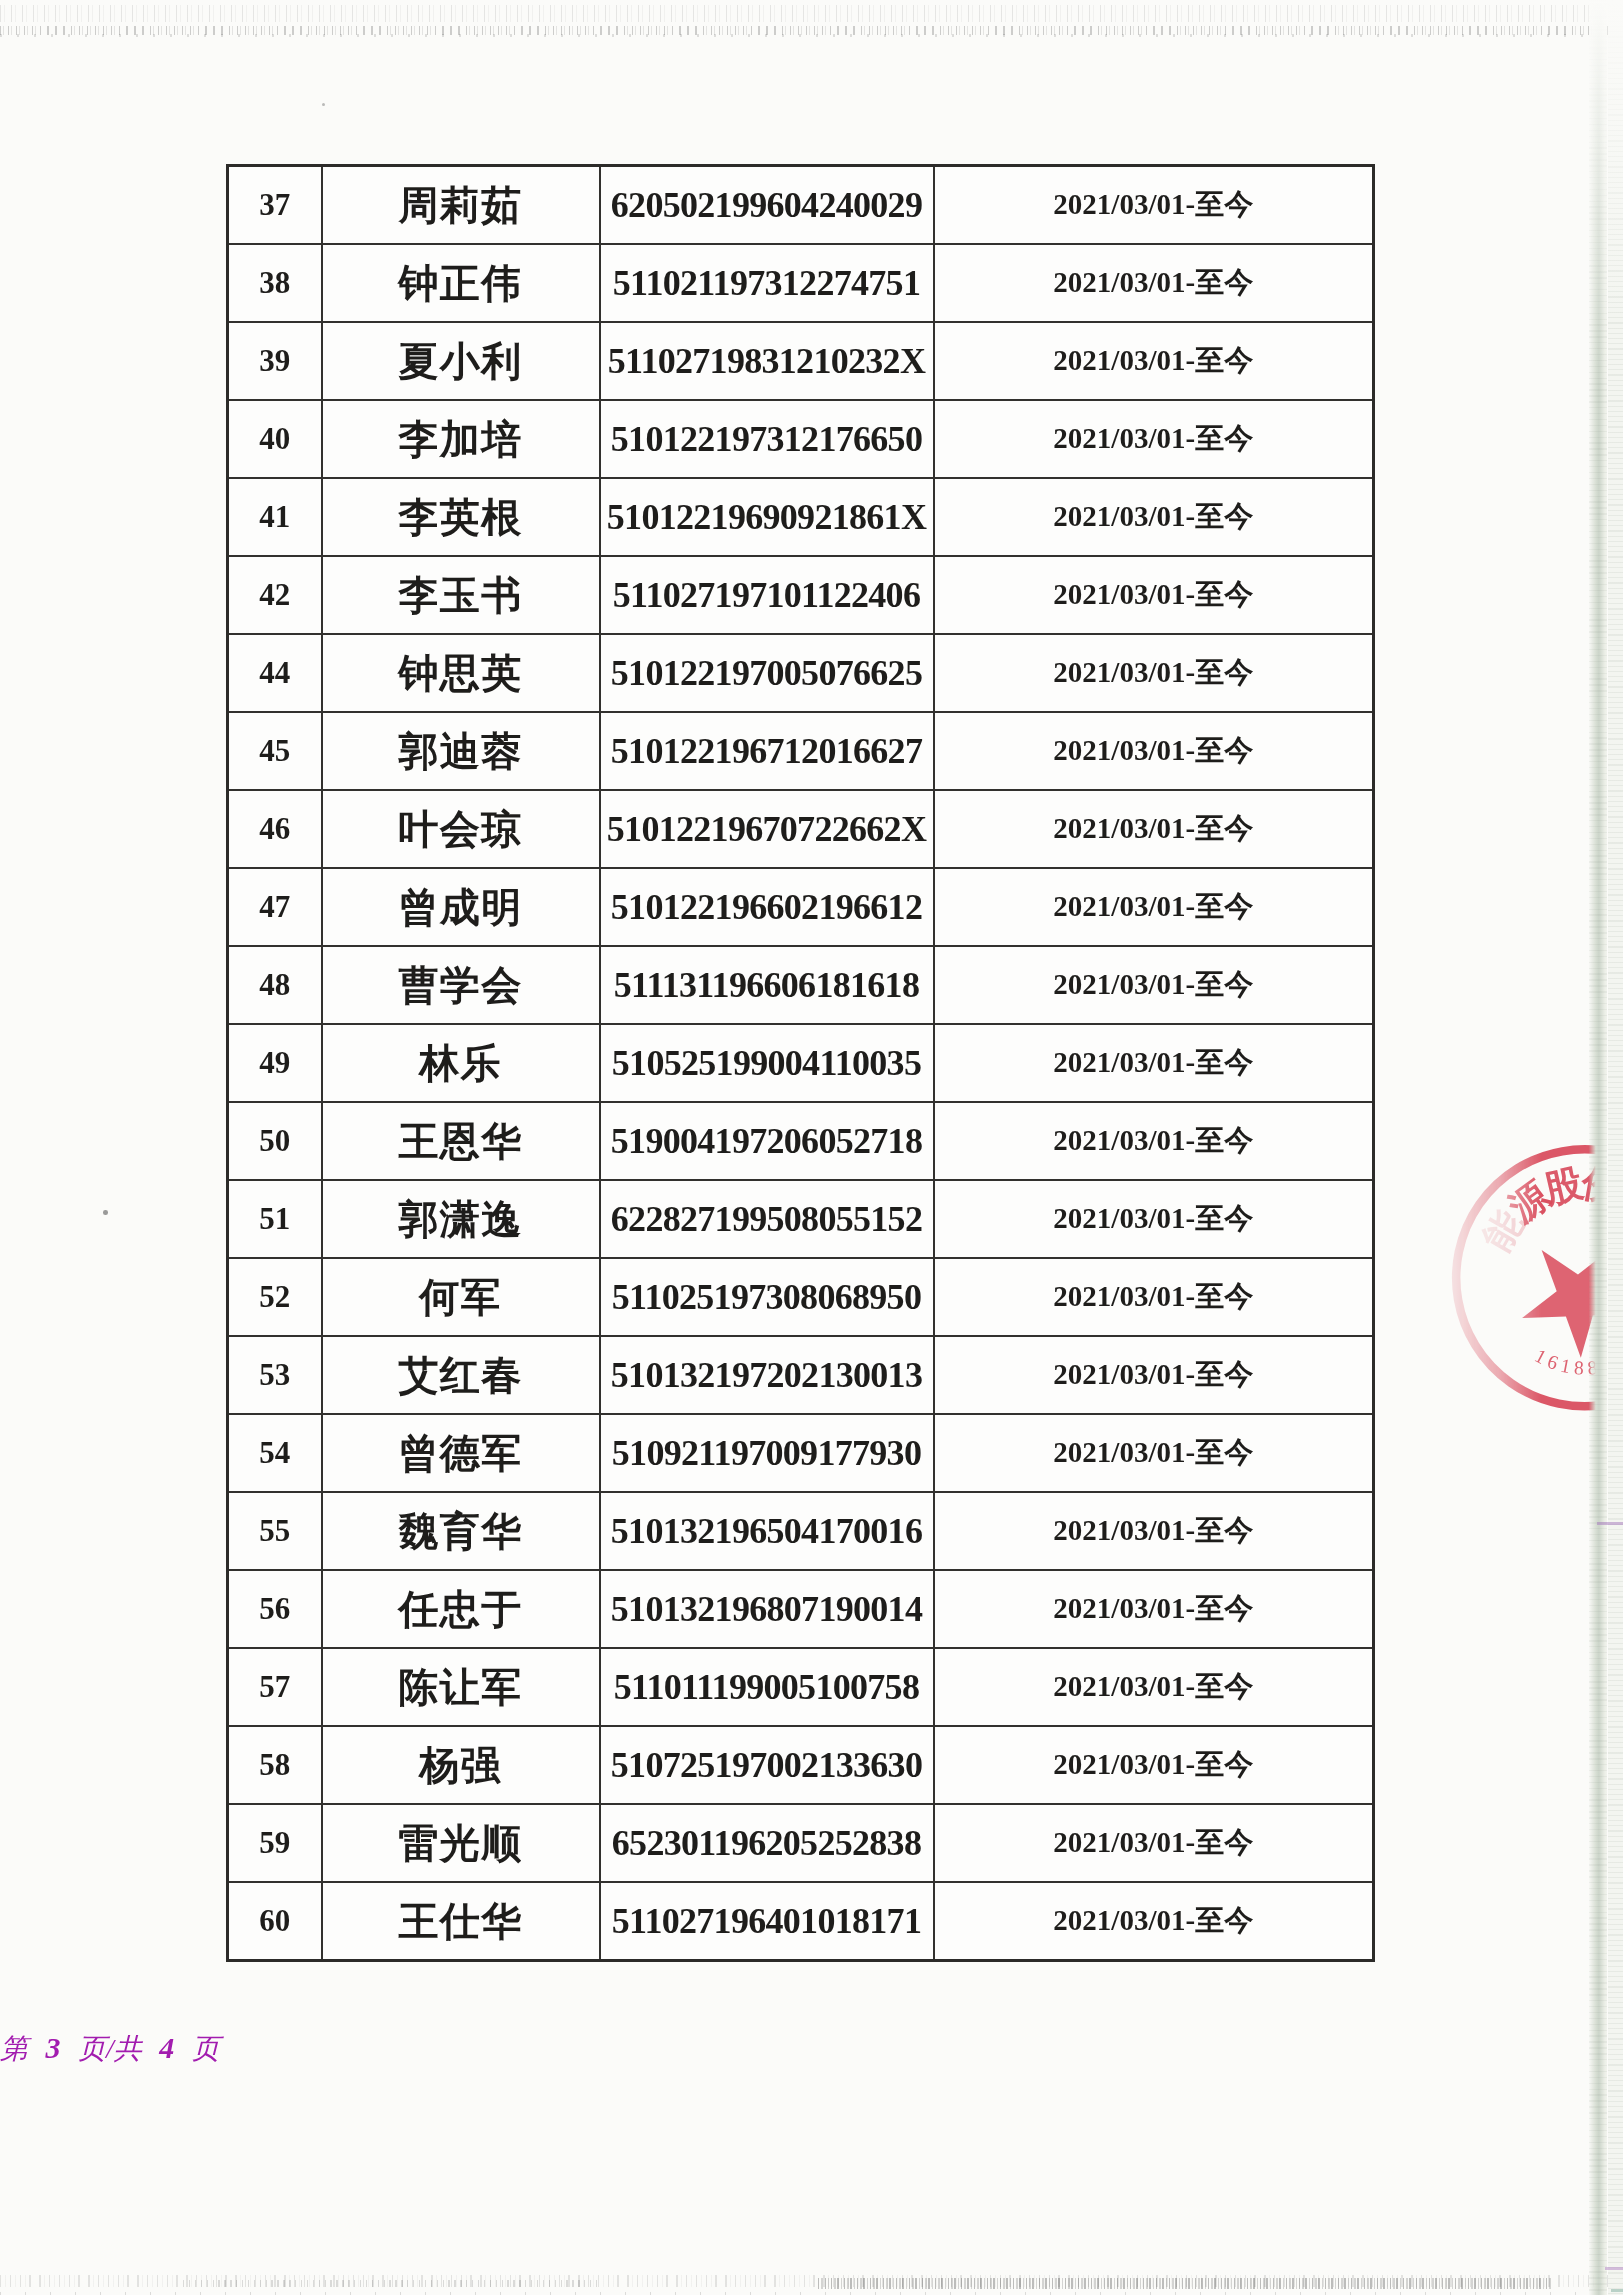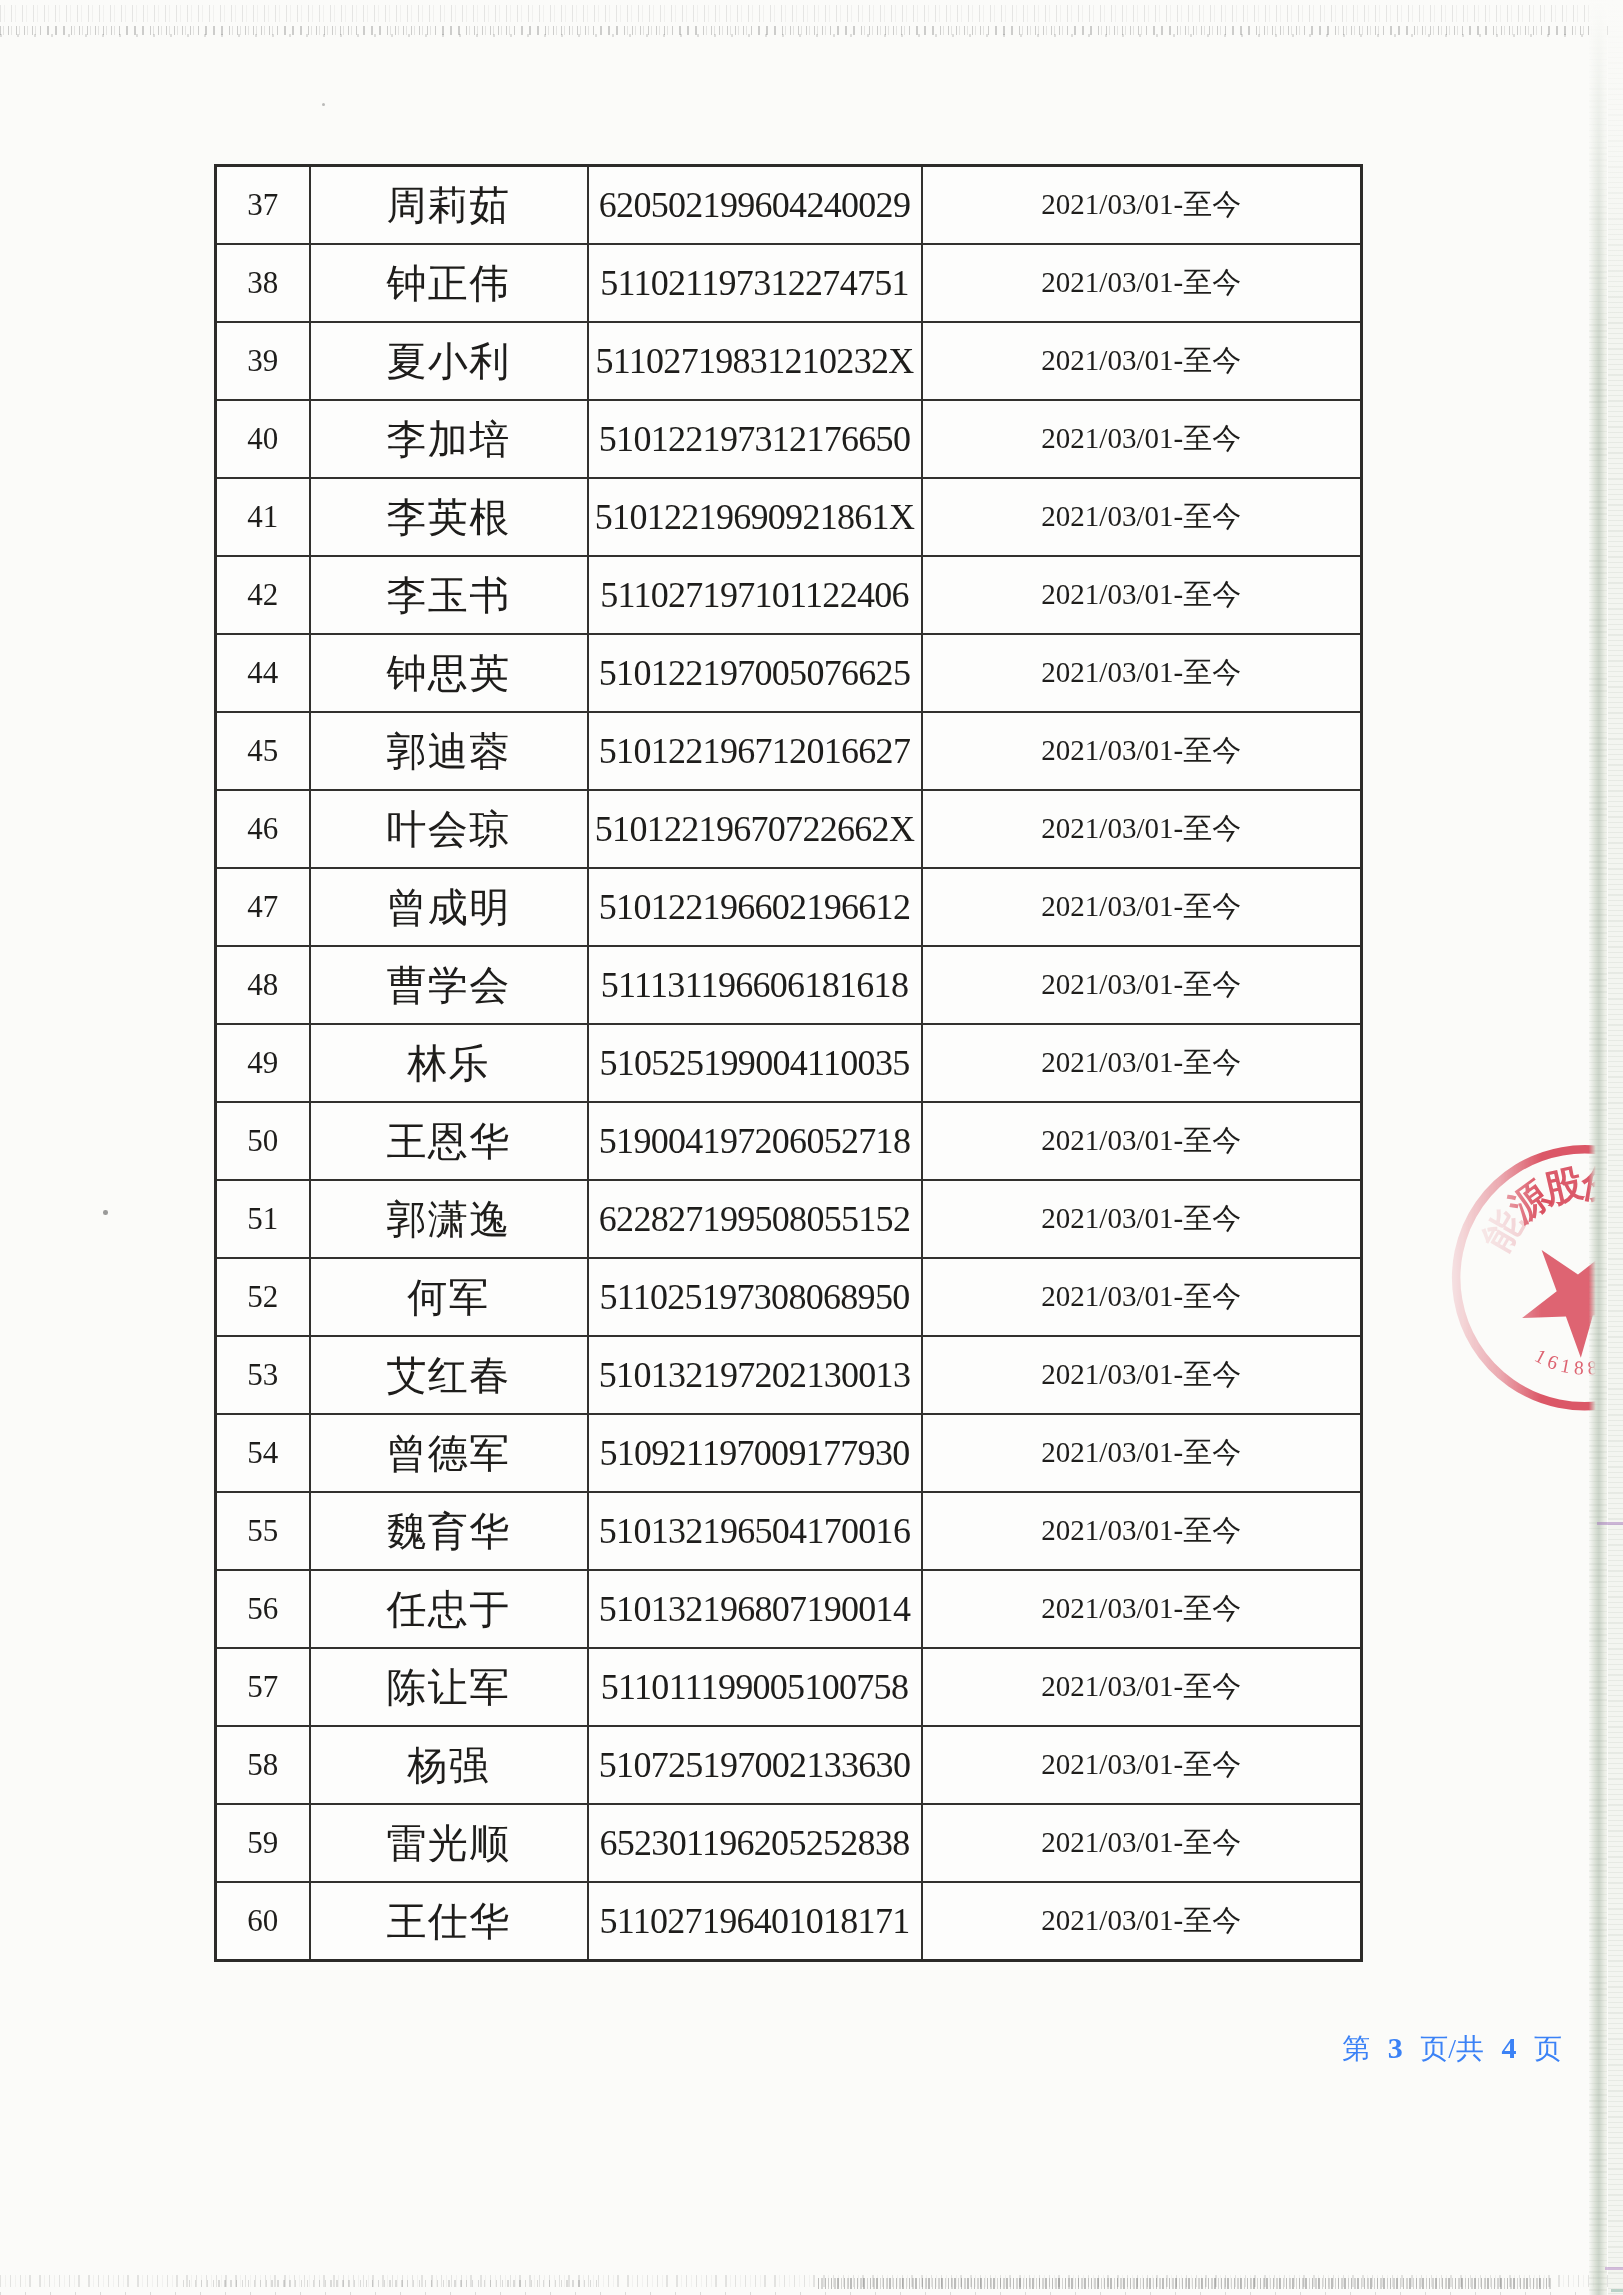--- a/index.html
+++ b/index.html
@@ -46,41 +46,42 @@
       linear-gradient(to bottom,rgba(251,251,249,1) 0%,rgba(251,251,249,0) 14%),
       repeating-linear-gradient(to bottom,rgba(120,135,120,.10) 0 1.3px,transparent 1.3px 5.2px),
       #f3f5f0;}
   .tick{position:absolute;pointer-events:none;z-index:6;}
   .tick-1{left:1597px;top:1522px;width:26px;height:2.6px;background:#a97fc0;opacity:.55;}
   .tick-2{left:1605px;top:2267px;width:18.3px;height:2.6px;background:#b184c4;opacity:.5;}
   .tick-3{left:1611px;top:2289px;width:11.8px;height:2.6px;background:#7fae9e;opacity:.5;}
 
   
   table.roster{
-    position:absolute;left:214px;top:164px;
+    position:absolute;left:226px;top:164px;
     width:1145px;
     border-collapse:collapse;table-layout:fixed;
     border:3.3px solid #2c2b29;
     background:#fdfdfc;
+    font-weight:bold;
   }
   table.roster td{
     border:2px solid #32312e;
     text-align:center;vertical-align:middle;
     padding:0;height:76px;
     overflow:hidden;white-space:nowrap;
   }
   td.c-no{font-size:31px;}
   td.c-name{font-size:40px;letter-spacing:1.3px;}
   td.c-id{font-size:36px;letter-spacing:-0.7px;}
   td.c-period{font-size:29px;letter-spacing:0;}
 
   
   .footer{
     position:absolute;left:0;top:2030px;width:1562px;
-    text-align:right;font-size:28px;color:#3b82f6;
+    text-align:left;font-size:28px;color:#a21caf;font-style:italic;
   }
   .footer .num{font-weight:bold;font-size:30px;margin:0 10.5px;}
 
   
   .seal{position:absolute;left:1447px;top:1131px;z-index:2;pointer-events:none;}
 </style>
 </head>
 <body>
 
 <div class="noise noise-a"></div>

